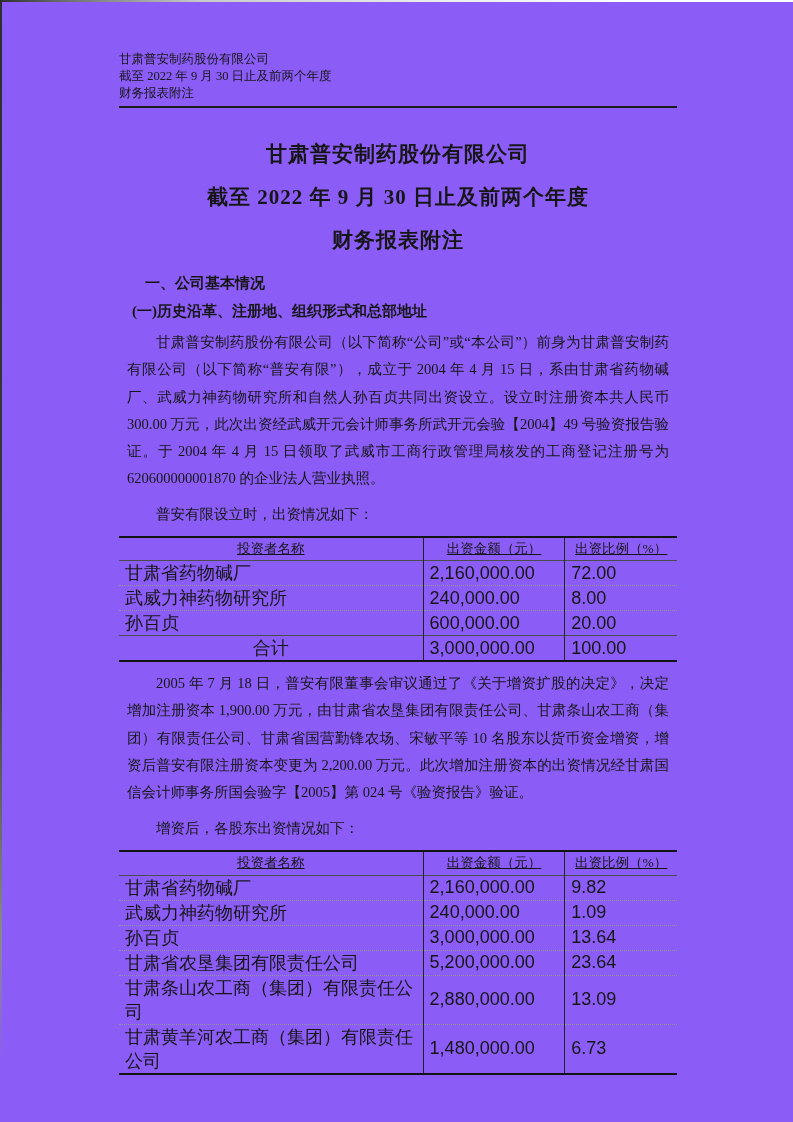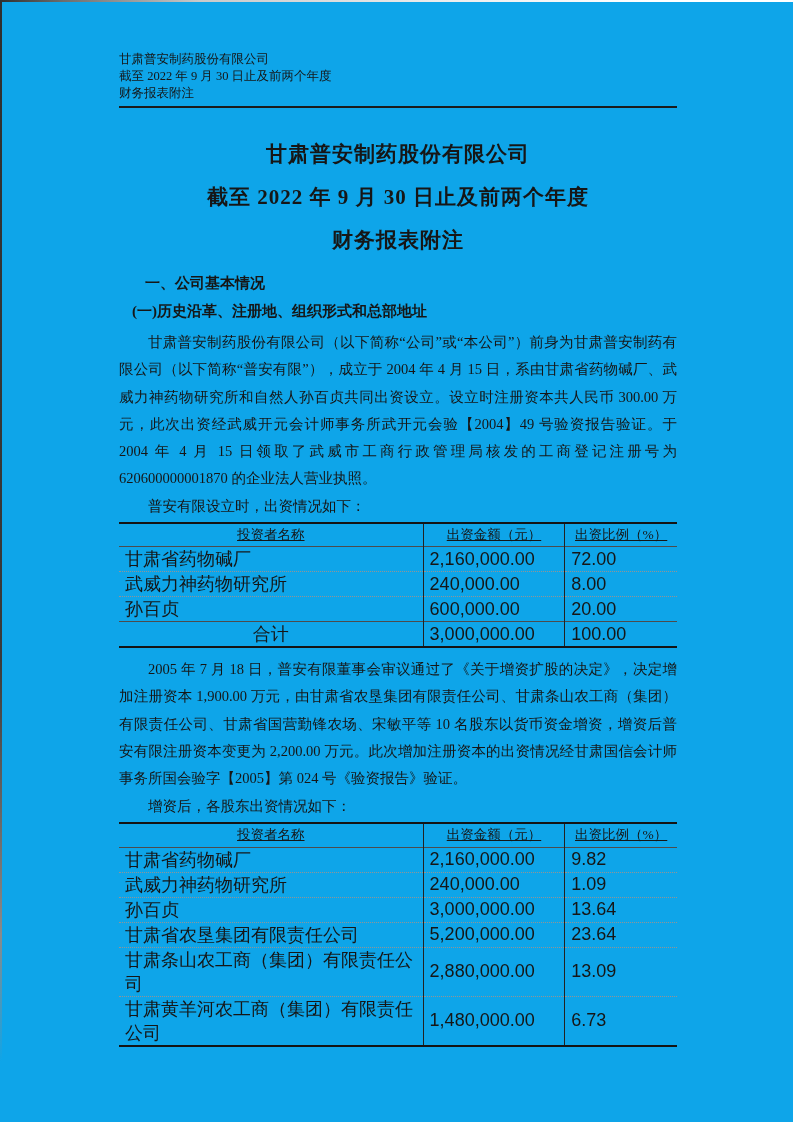--- a/index.html
+++ b/index.html
@@ -1,19 +1,19 @@
 <!DOCTYPE html>
 <html><head>
 <meta charset="utf-8">
 <style>
   html,body{margin:0;padding:0;background:#fff;}
   .page{
     position:relative;
     width:793px;height:1122px;
-    background:#0ea5e9;
+    background:#8b5cf6;
     overflow:hidden;
     font-family:"Liberation Serif","DejaVu Serif",serif;
     color:#161616;
   }
   
   .edge-left{
     position:absolute;left:0;top:0;width:2px;height:1062px;
     background:linear-gradient(180deg,#2f2f2f 0%,#3a3a3a 62%,#8a8a8a 88%,rgba(160,160,160,0) 100%);
   }
   .edge-top{
@@ -21,21 +21,21 @@
     background:linear-gradient(90deg,#2f2f2f 0%,#6d6d6d 8%,#c9c9c9 25%,#ececec 55%,#ffffff 82%);
   }
   .content{position:absolute;left:119px;top:0;width:558px;}
   .running-header{padding-top:51px;font-size:12.5px;line-height:17px;}
   .header-rule{margin-top:4px;border-top:2.5px solid #1b1b1b;height:0;}
   .doc-title{margin-top:25px;text-align:center;font-weight:bold;font-size:21px;}
   .doc-title .t-line{line-height:43px;letter-spacing:1px;}
   .h1{margin-top:7px;margin-left:26px;font-size:15px;font-weight:bold;line-height:28px;}
   .h2{margin-left:13px;font-size:15px;font-weight:bold;line-height:28px;}
   .h3{margin-left:24px;font-size:14.5px;font-weight:normal;line-height:28px;}
-  p{margin:0;}
+  p{margin:8px;}
   .body,.lead{
     font-size:14.5px;line-height:27.3px;
     text-align:justify;text-indent:2em;
   }
   .p1{margin-top:4px;}
   .p2{margin-top:8px;}
   .tbl{
     width:100%;border-collapse:collapse;table-layout:fixed;
     border-top:2.5px solid #141414;border-bottom:2.5px solid #141414;
     margin-top:2px;

